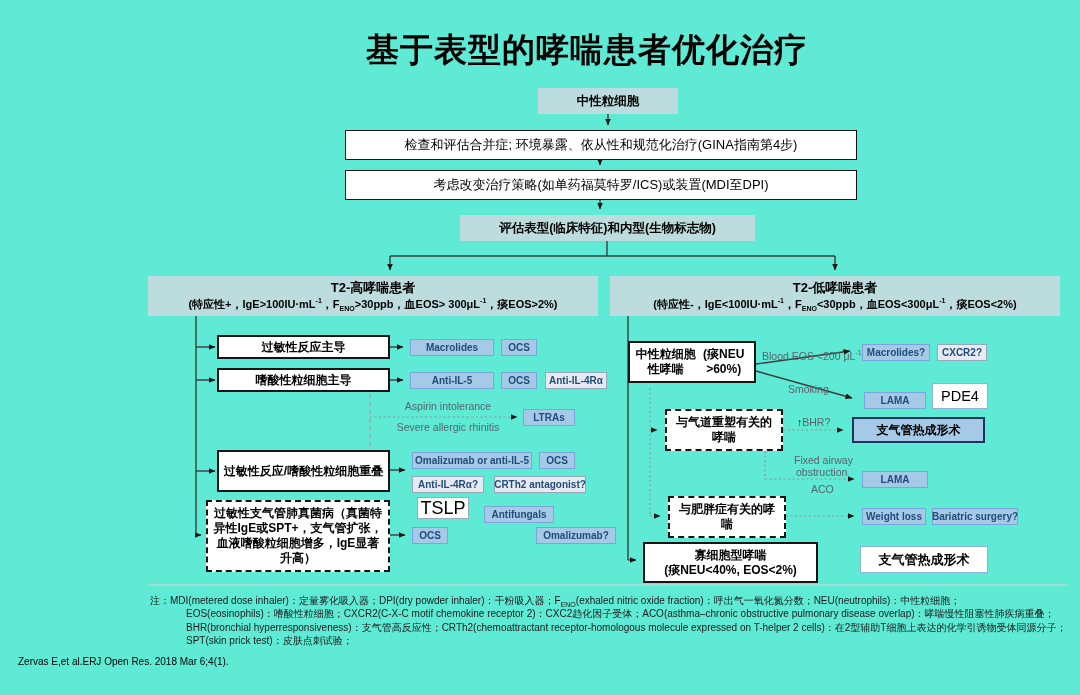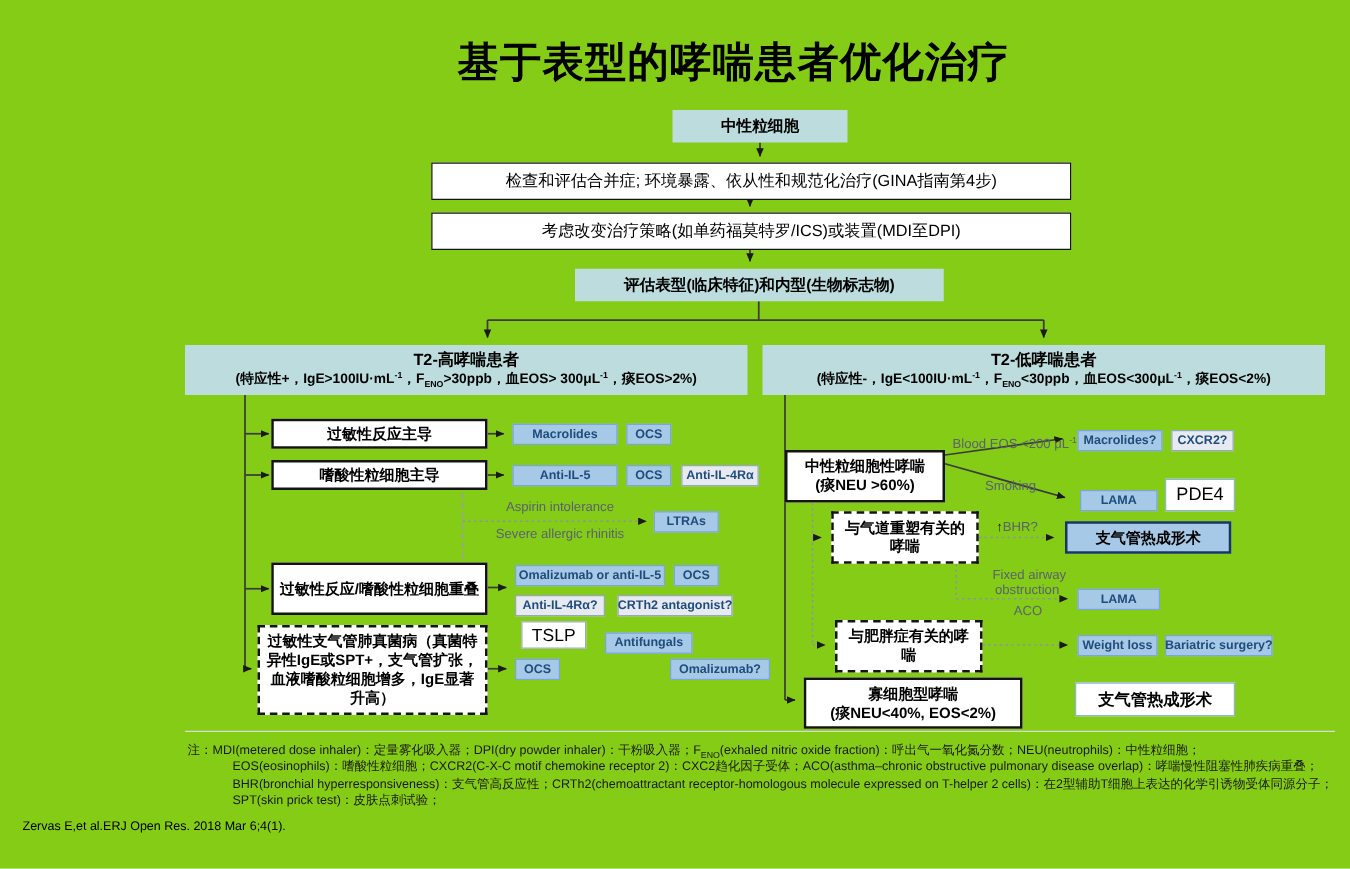--- a/index.html
+++ b/index.html
@@ -1,16 +1,16 @@
 <!DOCTYPE html>
 <html><head>
 <meta charset="utf-8">
 <style>
   html,body{margin:0;padding:0;background:#fff;}
-  .canvas{position:relative;width:1080px;height:695px;background:#84cc16;overflow:hidden;
+  .canvas{position:relative;width:1080px;height:695px;background:#5eead4;overflow:hidden;
           font-family:"Liberation Sans","DejaVu Sans",sans-serif;color:#000;}
   .abs{position:absolute;}
   .title{font-size:33px;font-weight:bold;text-align:center;letter-spacing:1px;}
   .teal{background:#bddcdd;display:flex;align-items:center;justify-content:center;
         font-weight:bold;font-size:12.5px;}
   .stepbox{background:#fff;border:1.6px solid #141414;display:flex;align-items:center;
         justify-content:center;font-size:13px;font-weight:500;}
   .teal-header{background:#bddcdd;display:flex;flex-direction:column;align-items:center;
         justify-content:center;text-align:center;line-height:1.35;}
   .hdr-title{font-size:13px;font-weight:bold;}
@@ -112,28 +112,28 @@
 
   <div class="edge-label center" style="left:398px;top:400px;width:100px;">Aspirin intolerance</div>
   <div class="edge-label center" style="left:393px;top:421px;width:110px;">Severe allergic rhinitis</div>
   <div class="chip" style="left:523px;top:409px;width:52px;">LTRAs</div>
 
   <div class="abs node" style="left:217px;top:450px;width:173px;height:42px;">过敏性反应/嗜酸性粒细胞重叠</div>
   <div class="chip" style="left:412px;top:452px;width:120px;">Omalizumab or anti-IL-5</div>
   <div class="chip" style="left:539px;top:452px;width:36px;">OCS</div>
   <div class="chip light" style="left:412px;top:476px;width:72px;">Anti-IL-4Rα?</div>
   <div class="chip light" style="left:494px;top:476px;width:92px;">CRTh2 antagonist?</div>
-  <div class="whitebox" style="left:417px;top:497px;width:52px;height:22px;font-size:14px;font-weight:500;border-color:#9aaabb;">TSLP</div>
+  <div class="whitebox" style="left:417px;top:497px;width:52px;height:22px;font-size:18px;font-weight:500;border-color:#9aaabb;">TSLP</div>
 
   <div class="abs node dashed" style="left:206px;top:500px;width:184px;height:72px;">过敏性支气管肺真菌病（真菌特异性IgE或SPT+，支气管扩张，血液嗜酸粒细胞增多，IgE显著升高）</div>
   <div class="chip" style="left:412px;top:527px;width:36px;">OCS</div>
   <div class="chip" style="left:456px;top:506px;width:70px;margin-left:28px;">Antifungals</div>
   <div class="chip" style="left:536px;top:527px;width:80px;">Omalizumab?</div>
 
-  <div class="abs node" style="left:628px;top:360px;width:128px;height:42px;flex-direction:column;">
+  <div class="abs node" style="left:628px;top:341px;width:128px;height:42px;flex-direction:row;">
     <div>中性粒细胞性哮喘</div>
     <div>(痰NEU &gt;60%)</div>
   </div>
   <div class="edge-label" style="left:762px;top:349px;"><span>Blood EOS &lt;200 μL</span><sup>-1</sup></div>
   <div class="chip" style="left:862px;top:344px;width:68px;">Macrolides?</div>
   <div class="chip light" style="left:937px;top:344px;width:50px;">CXCR2?</div>
 
   <div class="edge-label" style="left:788px;top:383px;">Smoking</div>
   <div class="chip" style="left:864px;top:392px;width:62px;">LAMA</div>
   <div class="whitebox" style="left:932px;top:383px;width:56px;height:26px;font-size:14.5px;font-weight:500;">PDE4</div>

